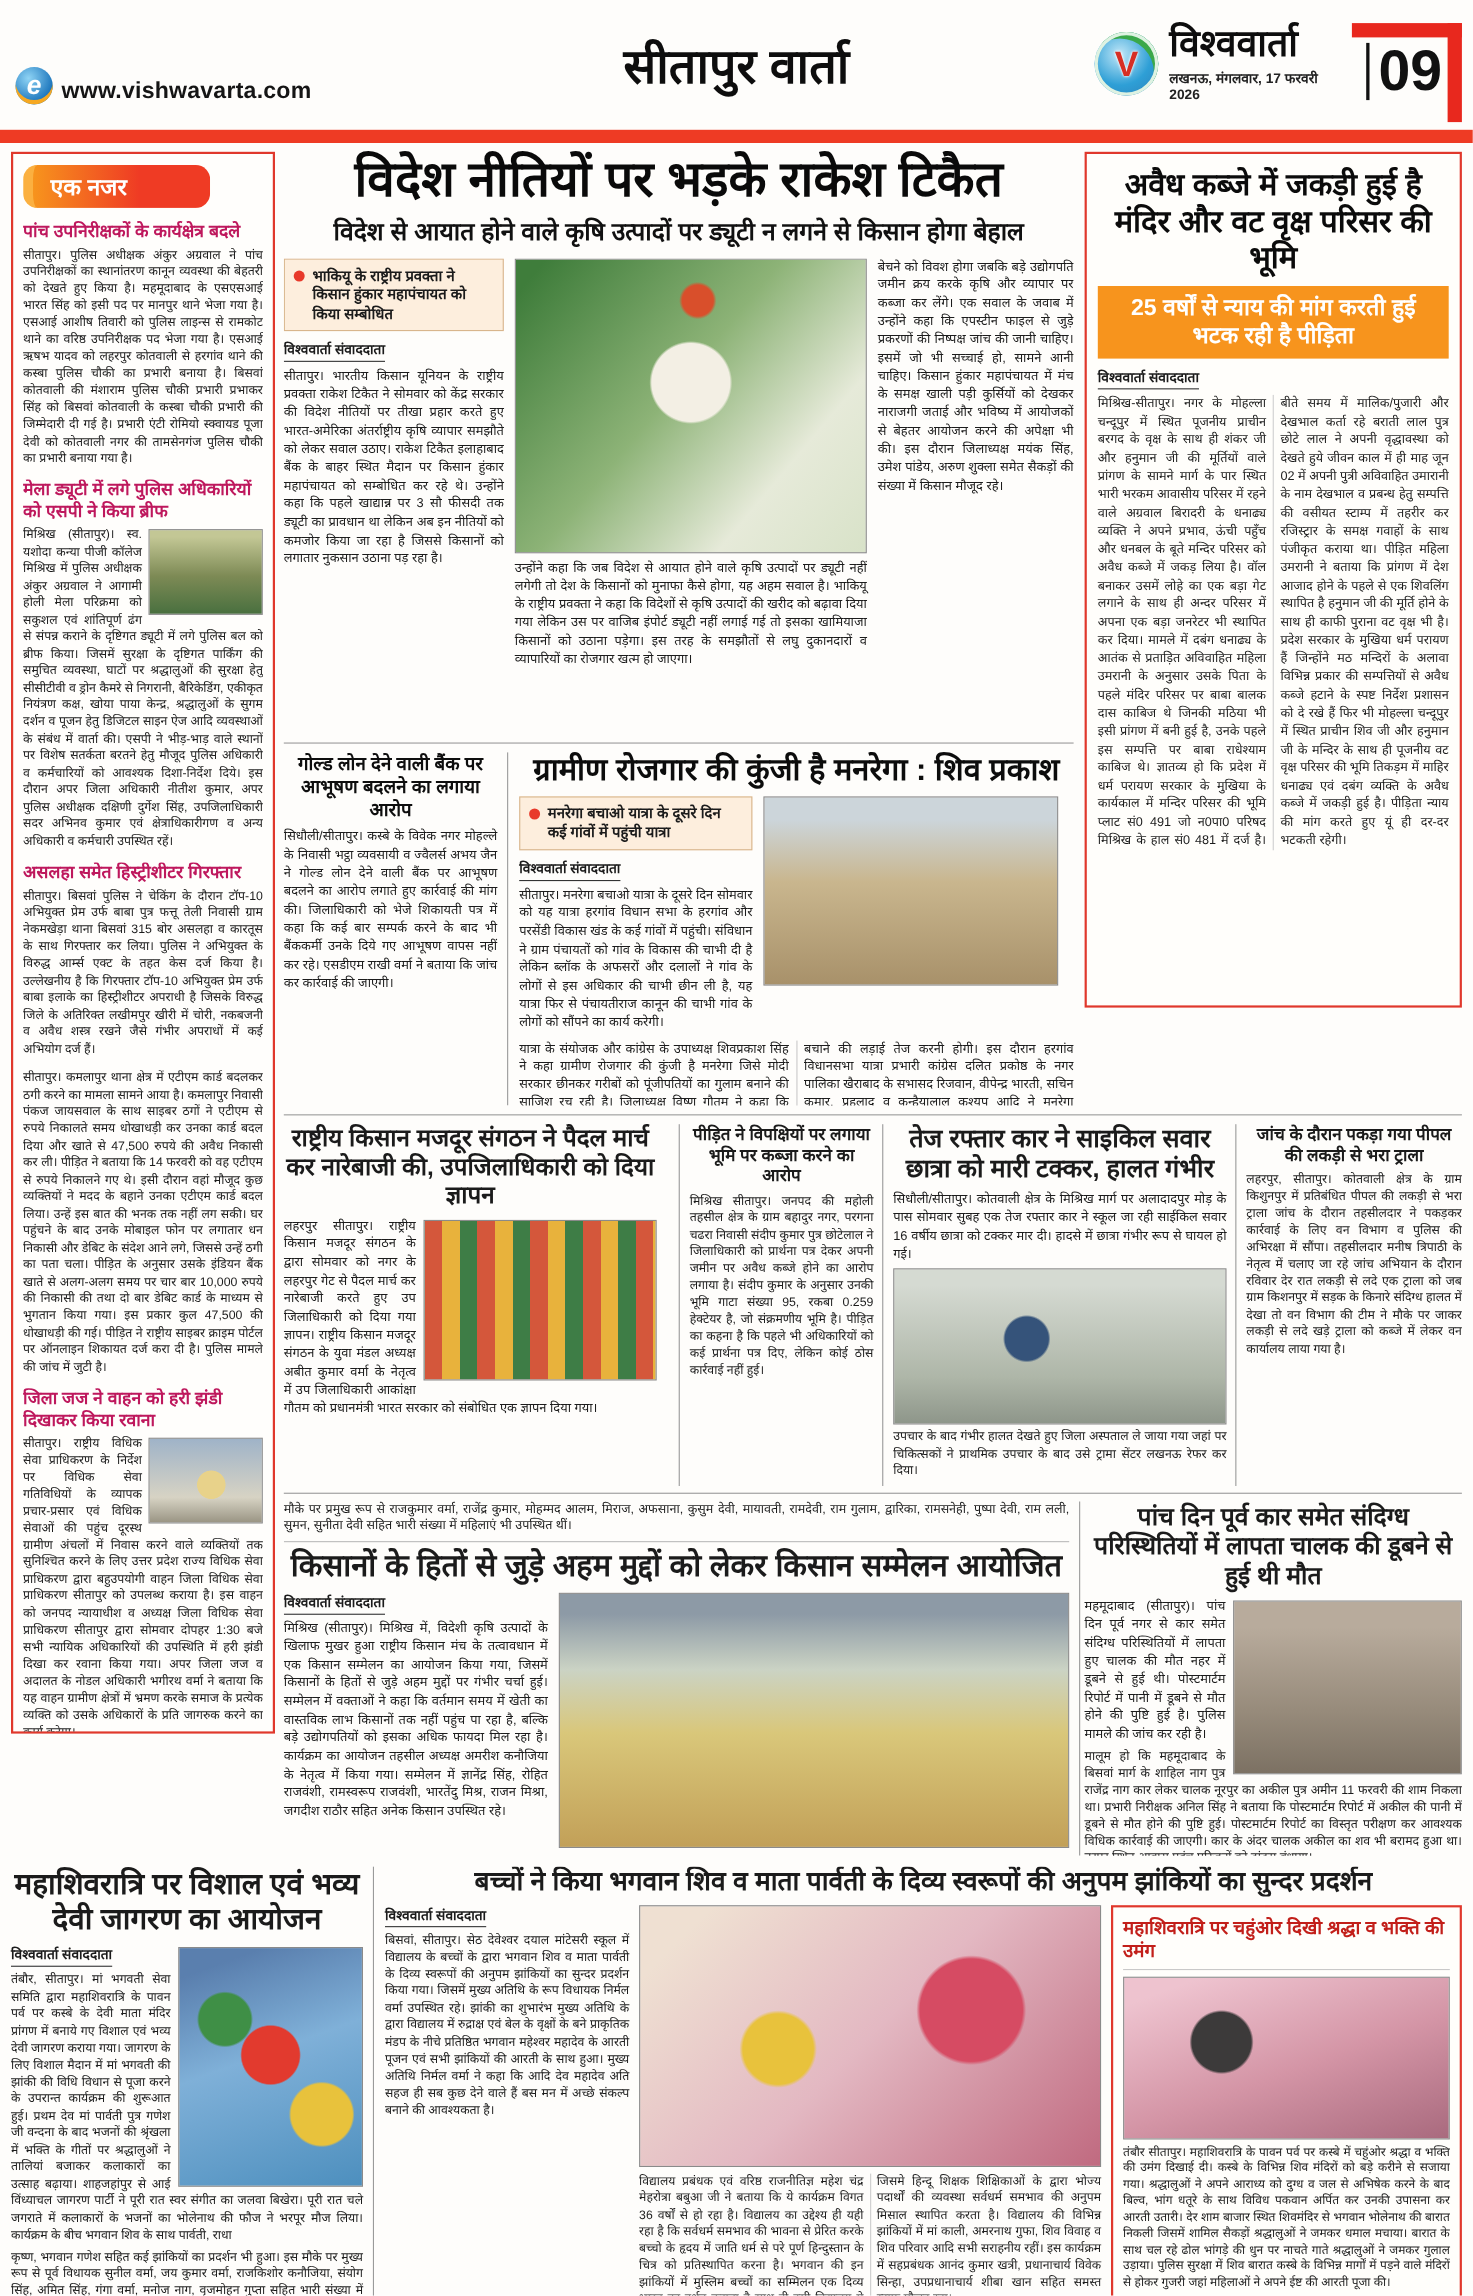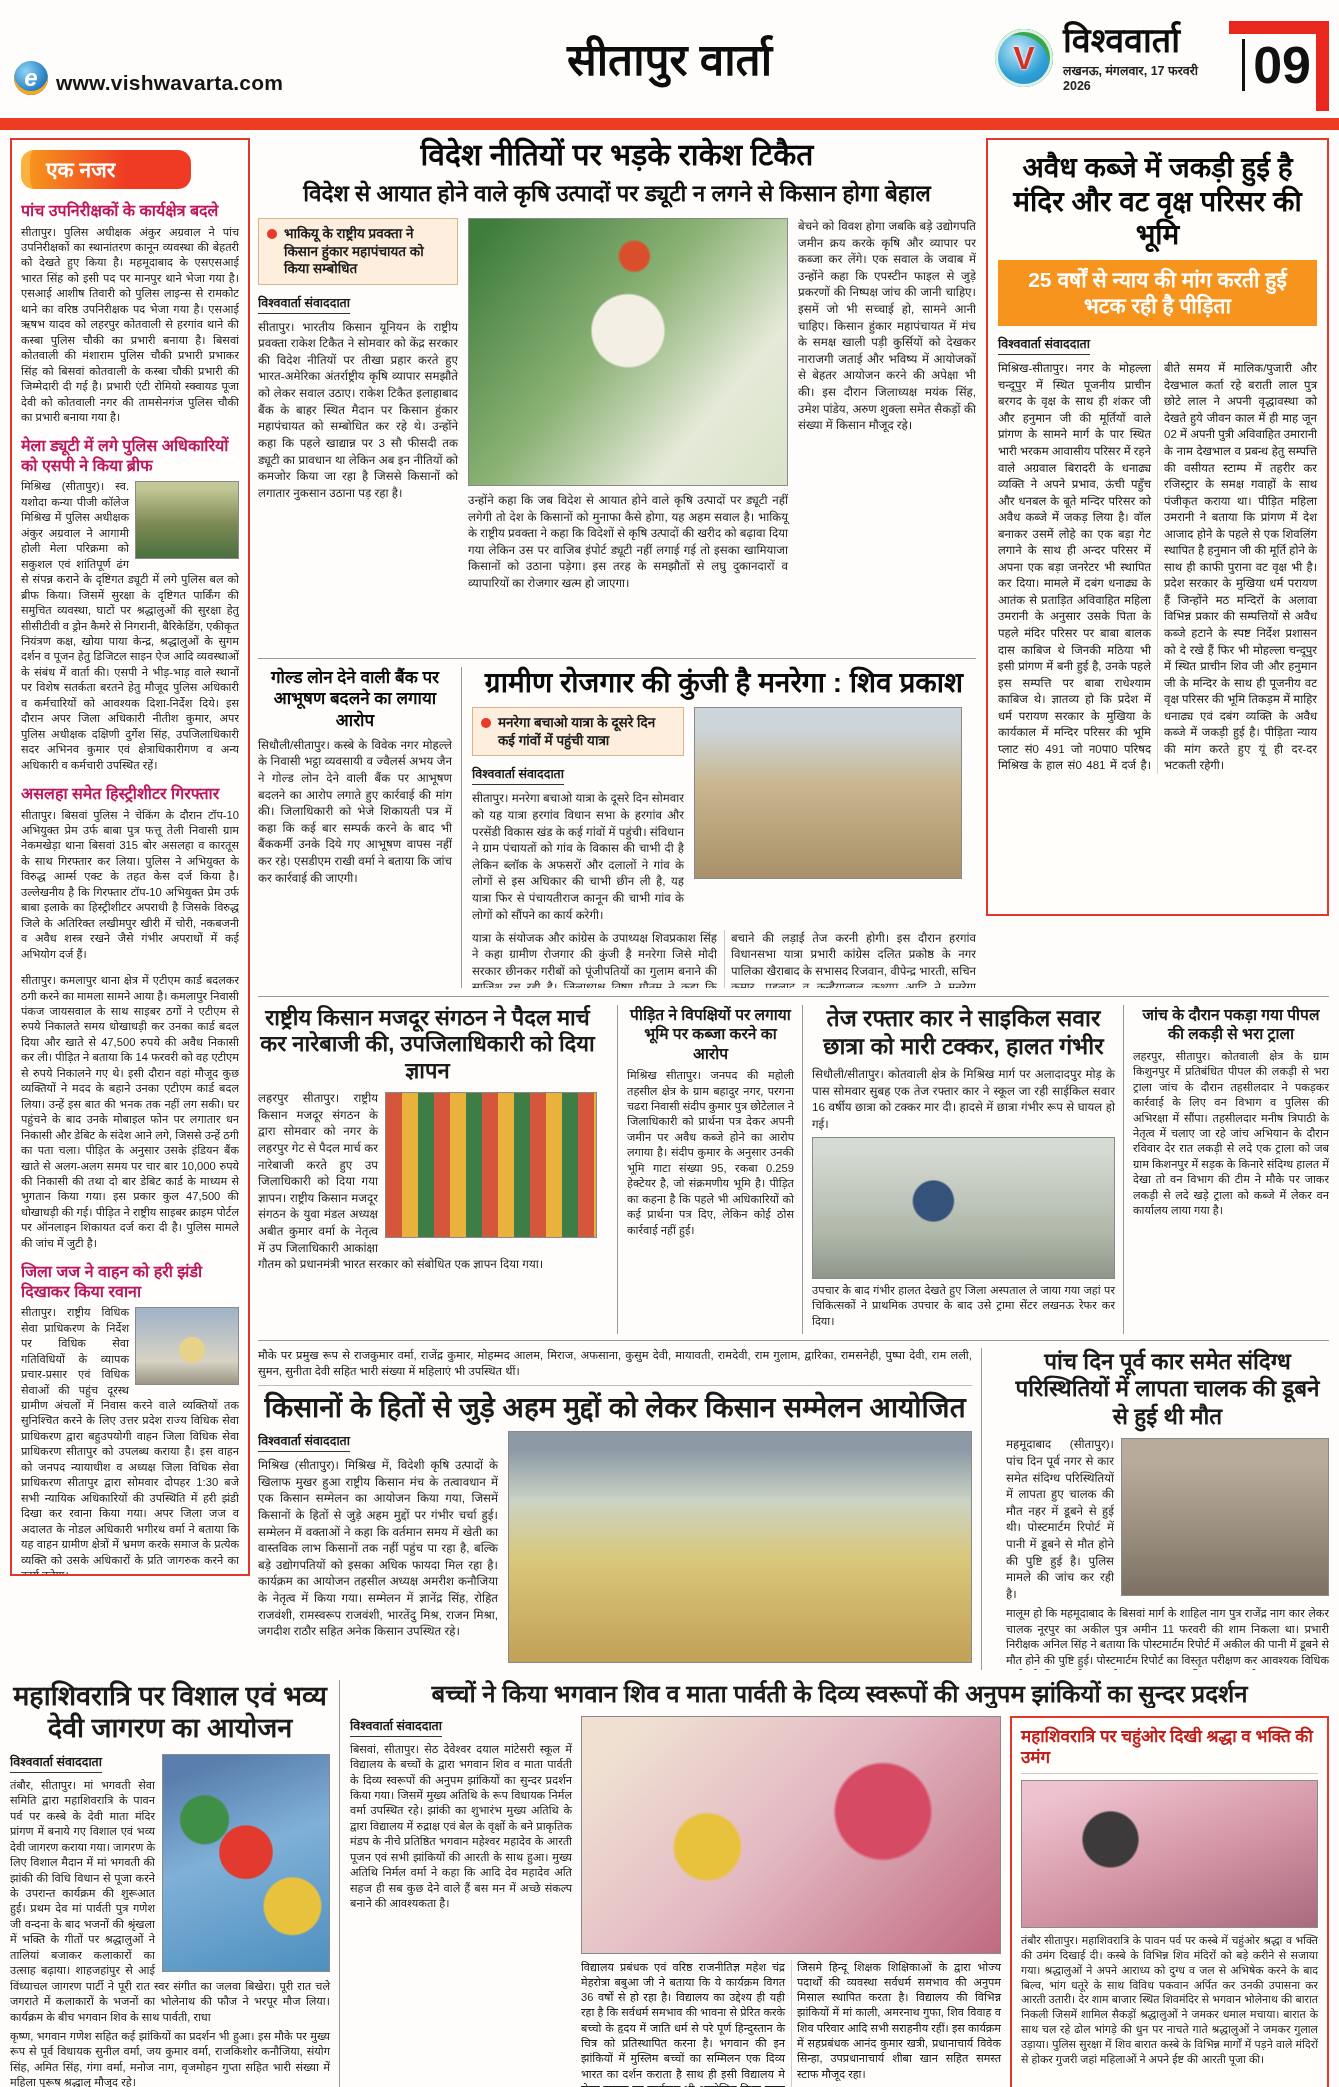--- a/index.html
+++ b/index.html
@@ -53,21 +53,21 @@
   .rail-banner { width:170px; background:linear-gradient(90deg,#f7941d,#ef3b24 60%); border-left:9px solid #fbb040; border-radius:13px; color:#fff; font-weight:800; font-size:21px; padding:5px 16px 6px; margin:2px 0 12px; }
   .lr-art { margin-bottom:11px; overflow:hidden; }
   .lr-head { font-size:16px; font-weight:800; line-height:1.22; margin-bottom:4px; color:#be185d; }
   .lr-body { font-size:11.2px; line-height:1.38; }
   .ph-sm { float:right; width:104px; height:78px; margin:2px 0 4px 6px; }
 
   
   .main-area { flex:1; display:flex; flex-direction:column; }
   .row1 { display:flex; gap:10px; }
   .center-col { width:718px; flex:none; }
-  .ms-head { font-size:30px; font-weight:800; text-align:center; line-height:1.1; color:#0a0a0a; }
+  .ms-head { font-size:45px; font-weight:800; text-align:center; line-height:1.1; color:#0a0a0a; }
   .ms-sub { font-size:22.5px; font-weight:700; text-align:center; margin:6px 0 10px; color:#111; }
   .ms-row { display:flex; gap:10px; height:432px; overflow:hidden; }
   .ms-left { width:200px; flex:none; }
   .ms-mid { width:320px; flex:none; }
   .ms-photo { width:320px; height:268px; }
   .col-txt { font-size:11.7px; line-height:1.42; }
   .ms-right { flex:1; }
 
   .row1b { display:flex; gap:10px; margin-top:8px; border-top:1px solid #9a9a9a; padding-top:8px; height:330px; overflow:hidden; }
   .gold { width:204px; flex:none; border-right:1px solid #9a9a9a; padding-right:9px; }
@@ -88,21 +88,21 @@
   .r2a { width:360px; flex:none; border-right:1px solid #9a9a9a; padding-right:20px; }
   .r2a-head { font-size:22px; font-weight:800; line-height:1.2; text-align:center; margin-bottom:6px; }
   .ph-march { float:right; width:212px; height:146px; margin:2px 0 4px 7px; }
   .r2b { width:176px; flex:none; border-right:1px solid #9a9a9a; padding-right:8px; }
   .small-head { font-size:15.5px; font-weight:800; line-height:1.25; text-align:center; margin-bottom:5px; }
   .r2c { width:312px; flex:none; border-right:1px solid #9a9a9a; padding-right:8px; }
   .r2c-head { font-size:23px; font-weight:800; line-height:1.2; text-align:center; margin-bottom:6px; }
   .ph-cycle { width:100%; height:142px; margin:4px 0; }
   .r2d { flex:1; }
 
-  .row3 { display:flex; gap:24px; margin-top:6px; border-top:1px solid #9a9a9a; padding-top:7px; height:330px; overflow:hidden; }
+  .row3 { display:flex; gap:4px; margin-top:6px; border-top:1px solid #9a9a9a; padding-top:7px; height:330px; overflow:hidden; }
   .r3a { width:724px; flex:none; border-right:1px solid #9a9a9a; padding-right:9px; }
   .names-line { font-size:11.4px; line-height:1.4; border-bottom:1px solid #bbb; padding-bottom:5px; margin-bottom:6px; }
   .r3a-head { font-size:28px; font-weight:800; text-align:center; line-height:1.15; margin-bottom:7px; }
   .r3a-row { display:flex; gap:10px; }
   .r3a-txt { width:240px; flex:none; }
   .ph-shed { flex:1; height:232px; }
   .r3b { flex:1; }
   .r3b-head { font-size:22.5px; font-weight:800; line-height:1.22; text-align:center; margin-bottom:6px; }
   .ph-death { float:right; width:208px; height:158px; margin:2px 0 4px 7px; }
 

